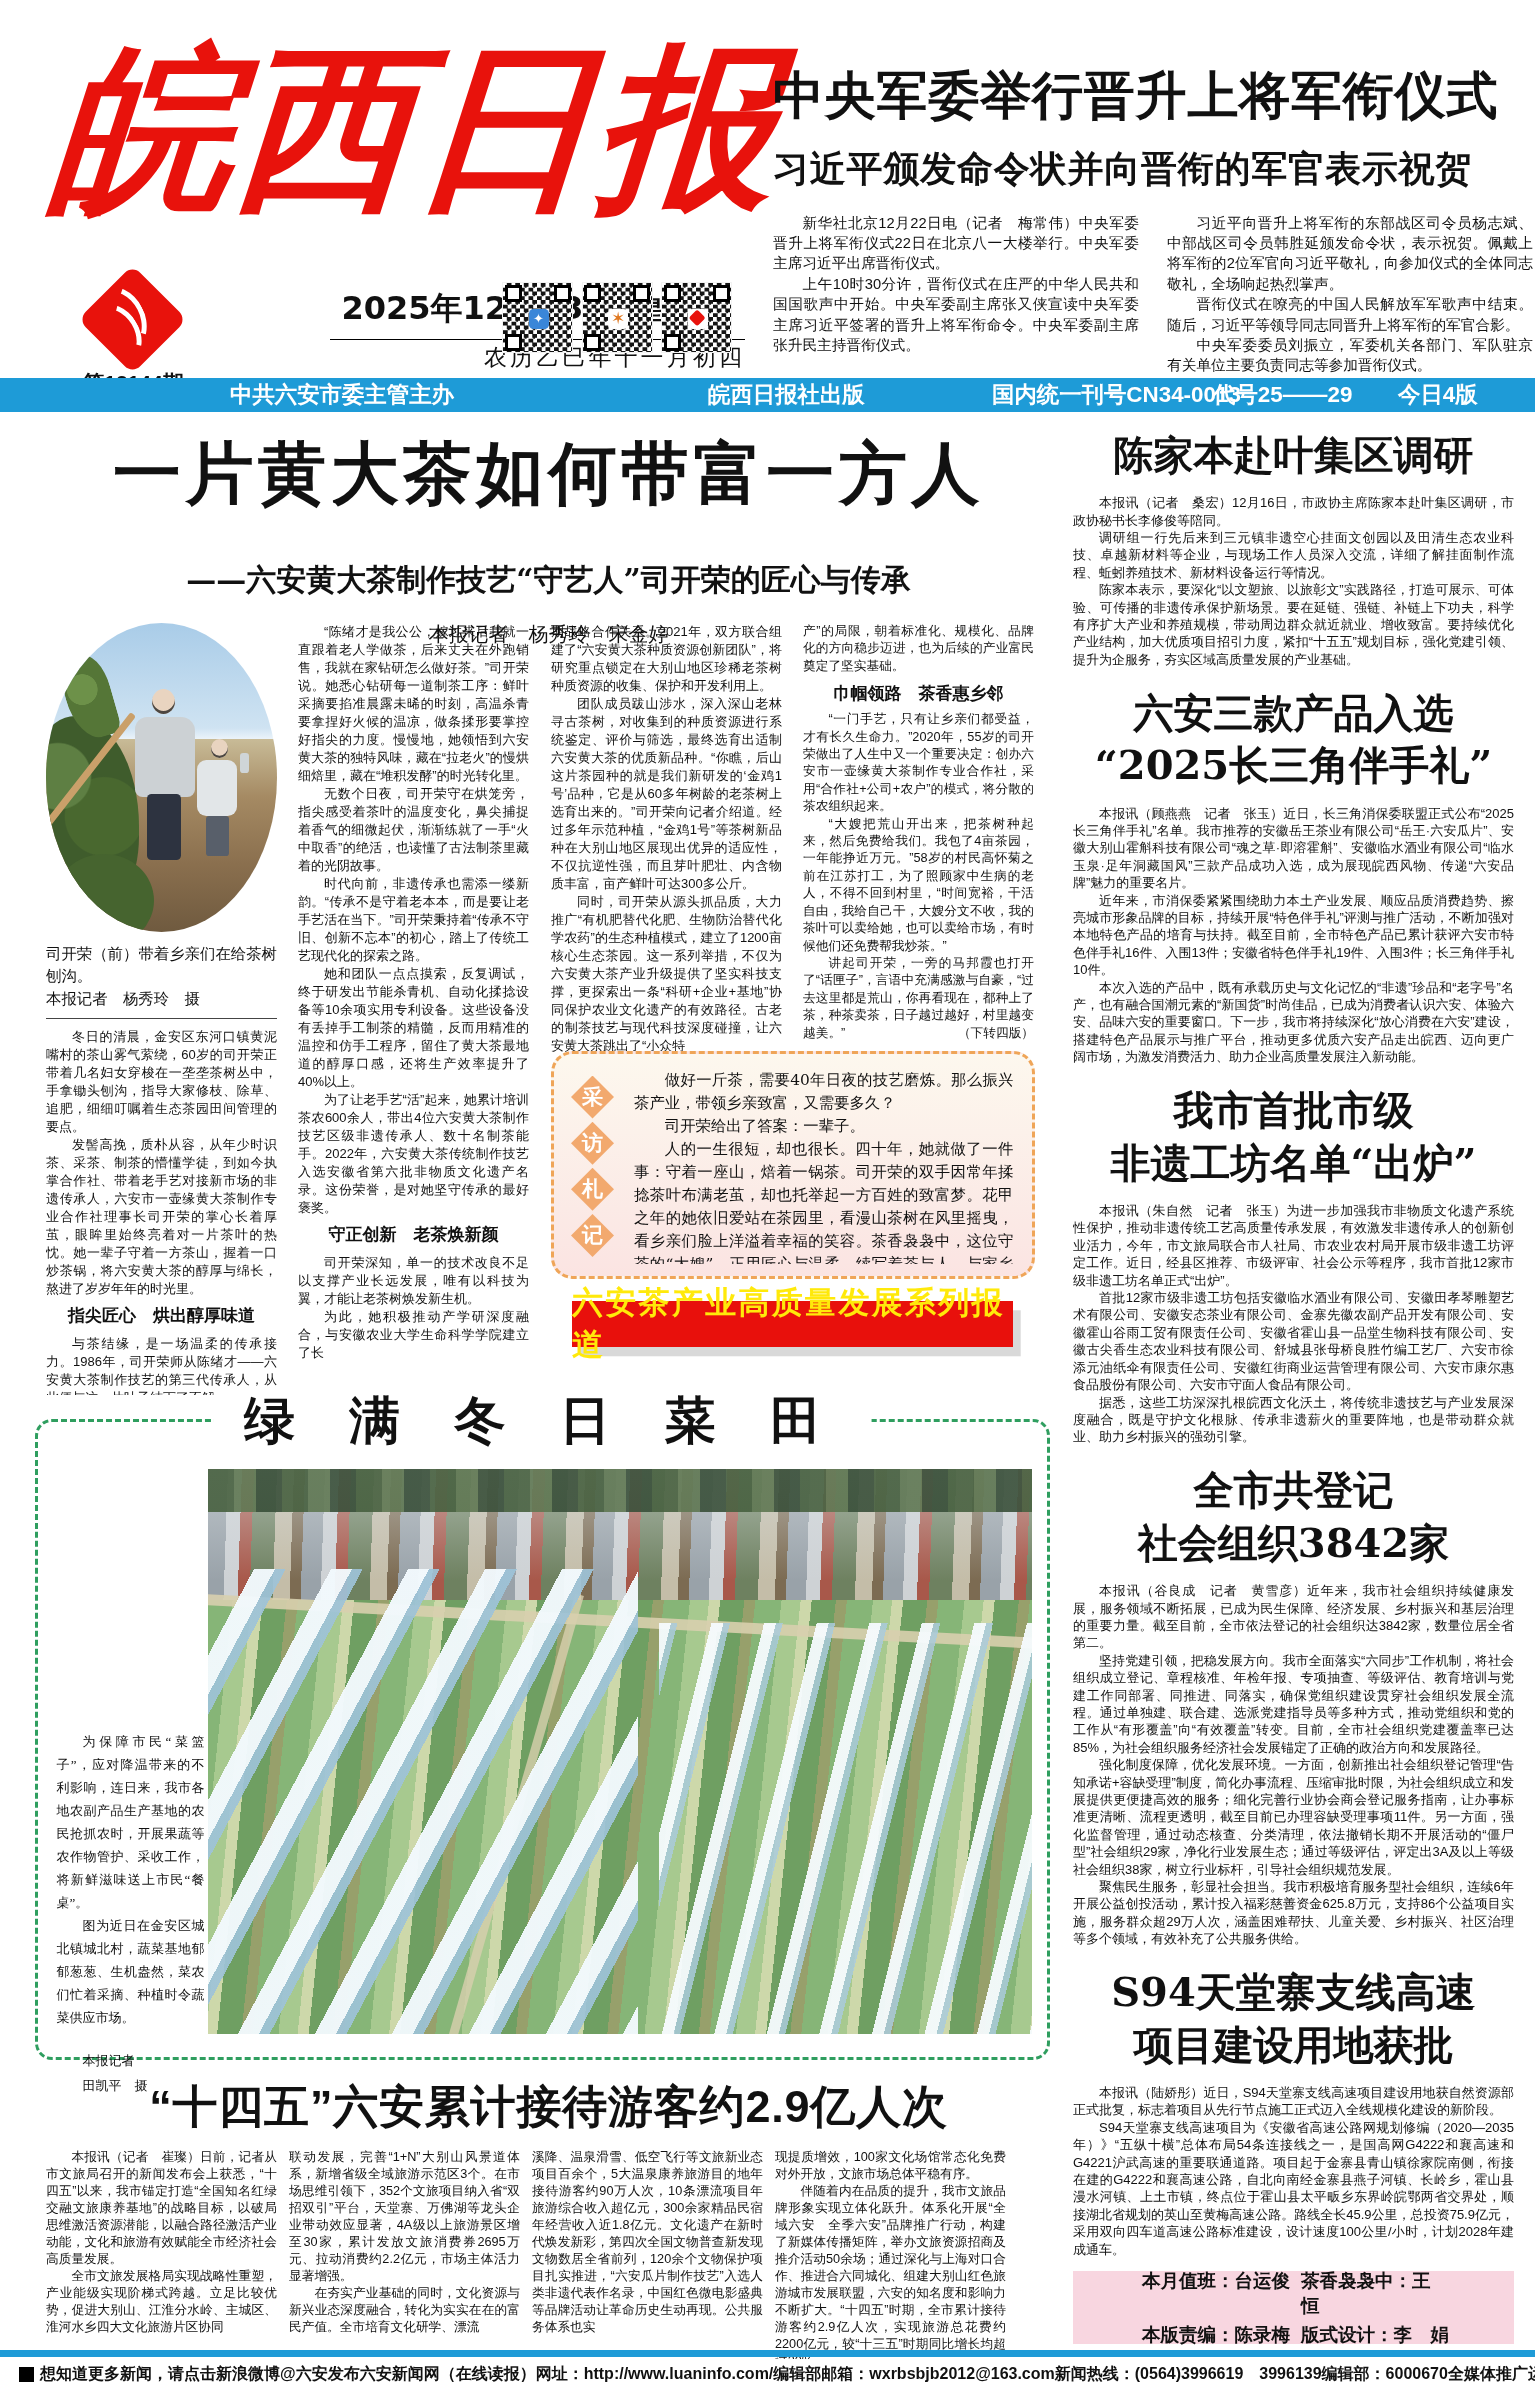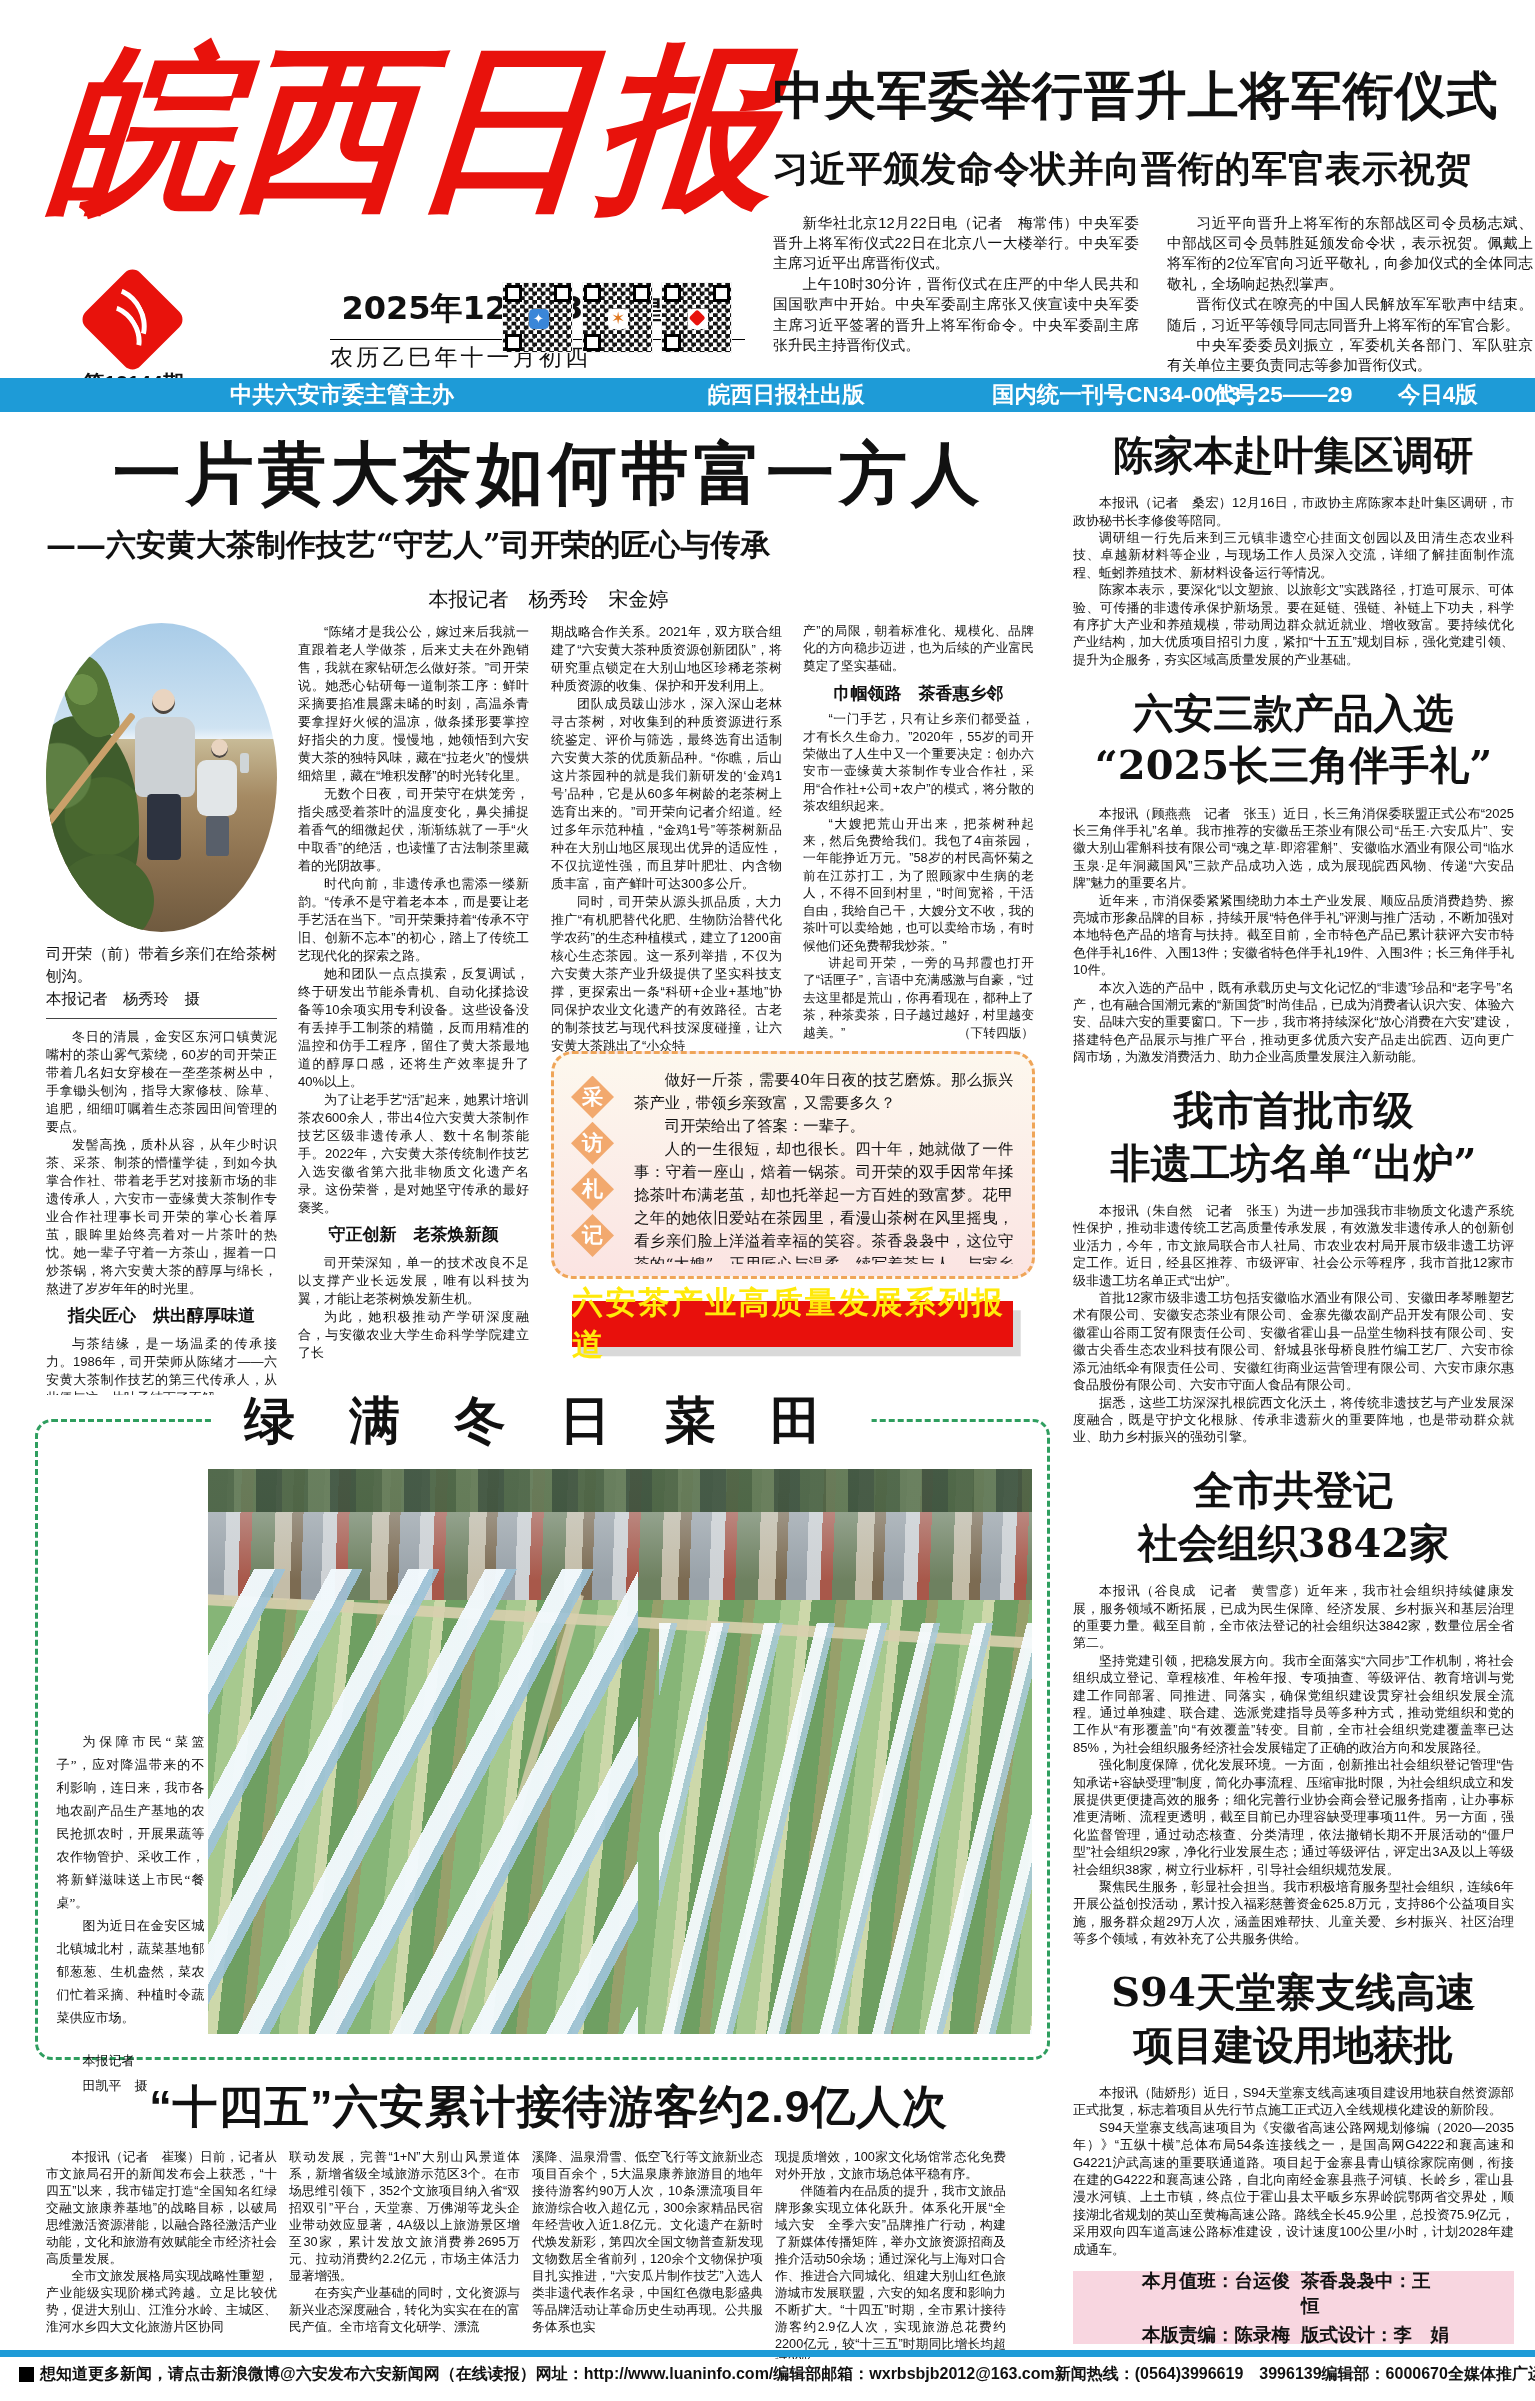--- a/index.html
+++ b/index.html
@@ -20,21 +20,21 @@
   .logo-swoosh1, .logo-swoosh2 { position:absolute; border:5.4px solid #fff; border-color:#fff transparent transparent transparent; border-radius:50%; }
   .logo-swoosh1 { width:69px; height:54px; left:-6.2px; top:21.6px; transform:rotate(18deg); }
   .logo-swoosh2 { width:62px; height:46px; left:6.2px; top:37px; transform:rotate(14deg); }
   .issue-no { position:absolute; left:68px; top:369px; width:131px; text-align:center;
     font-size:21px; font-weight:bold; }
   .date-block { position:absolute; left:330px; top:287px; width:415px; }
   .date-line1 { display:flex; align-items:baseline; justify-content:center; gap:23px; }
   .pub-date { font-size:32px; font-weight:bold; font-family:"DejaVu Sans", sans-serif; }
   .weekday { font-size:25.5px; font-weight:bold; letter-spacing:6.2px; }
   .date-rule { border-top:1.5px solid #000; margin-top:7.7px; }
-  .lunar { text-align:left; font-size:23px; margin-top:2px; font-family:Liberation Mono, monospace; letter-spacing:3.1px; }
+  .lunar { text-align:right; font-size:23px; margin-top:2px; font-family:Liberation Mono, monospace; letter-spacing:3.1px; }
   .qr-row { position:absolute; left:502px; top:282px; display:flex; gap:8.5px; }
   .qr { width:71px; height:71px; position:relative; border:1.5px solid #f2f2f2;
     background:repeating-conic-gradient(#141414 0% 25%, #ffffff 0% 50%);
     background-size:8.5px 8.5px; }
   .qr-corner { position:absolute; width:17px; height:17px; border:3.9px solid #000; background:#fff; }
   .qr-corner.c1 { left:1.5px; top:1.5px; } .qr-corner.c2 { right:1.5px; top:1.5px; } .qr-corner.c3 { left:1.5px; bottom:1.5px; }
   .qr-center { position:absolute; left:25.5px; top:25.5px; width:20px; height:20px; border-radius:4.6px;
     display:flex; align-items:center; justify-content:center; font-size:13px; color:#fff; background:#fff; }
   .qr-center.app { background:#3a86d8; }
   .qr-center.star { background:#fff; color:#e07820; font-size:17px; }
@@ -47,21 +47,21 @@
   .ts-body { margin-top:18.5px; display:flex; gap:28px; height:165px; overflow:hidden; }
   .ts-col { width:366px; font-size:14.7px; line-height:20.4px; text-align:justify; }
   .ts-col p, .body-col p { text-indent:2em; }
   
   .info-bar { position:absolute; left:0; top:378px; width:1536px; height:34px; background:#1e9bd7; }
   .info-bar span { position:absolute; color:#fff; font-weight:bold; font-size:22.4px; line-height:34px; white-space:nowrap; }
   .ib-1 { left:230px; } .ib-2 { left:708px; } .ib-3 { left:992px; } .ib-4 { left:1213px; } .ib-5 { left:1398px; }
   
   .main-story { position:absolute; left:46px; top:429px; width:1005px; height:965px; }
   .ms-headline { text-align:center; font-size:68px; font-weight:900; letter-spacing:4.6px; white-space:nowrap; }
-  .ms-subtitle { font-size:30px; margin-top:5px; font-family:"DejaVu Serif", serif; font-weight:600; }
+  .ms-subtitle { text-align:center; font-size:30px; margin-top:40px; font-family:"DejaVu Serif", serif; font-weight:600; }
   .ms-byline { text-align:center; font-size:20px; margin-top:20px; font-family:"DejaVu Serif", serif; }
   .ms-cols { position:absolute; left:0; top:194px; width:1005px; height:772px; }
   .ms-col { position:absolute; top:0; width:231px; font-size:13px; line-height:18px; text-align:justify; overflow:hidden; }
   .ms-col p { text-indent:2em; }
   .cont-first p:first-child { text-indent:0; }
   .col-1 { left:0; height:772px; } .col-2 { left:252px; height:772px; }
   .col-3 { left:505px; height:431px; } .col-4 { left:757px; height:434px; font-size:12.7px; line-height:17.4px; }
   .ms-subhead { text-align:center; font-weight:bold; font-size:17px; margin:9.3px 0; text-indent:0 !important; font-family:"Liberation Sans", sans-serif; }
   .jump-note { text-align:right; margin-top:-17.4px; font-size:12.7px; }
   

